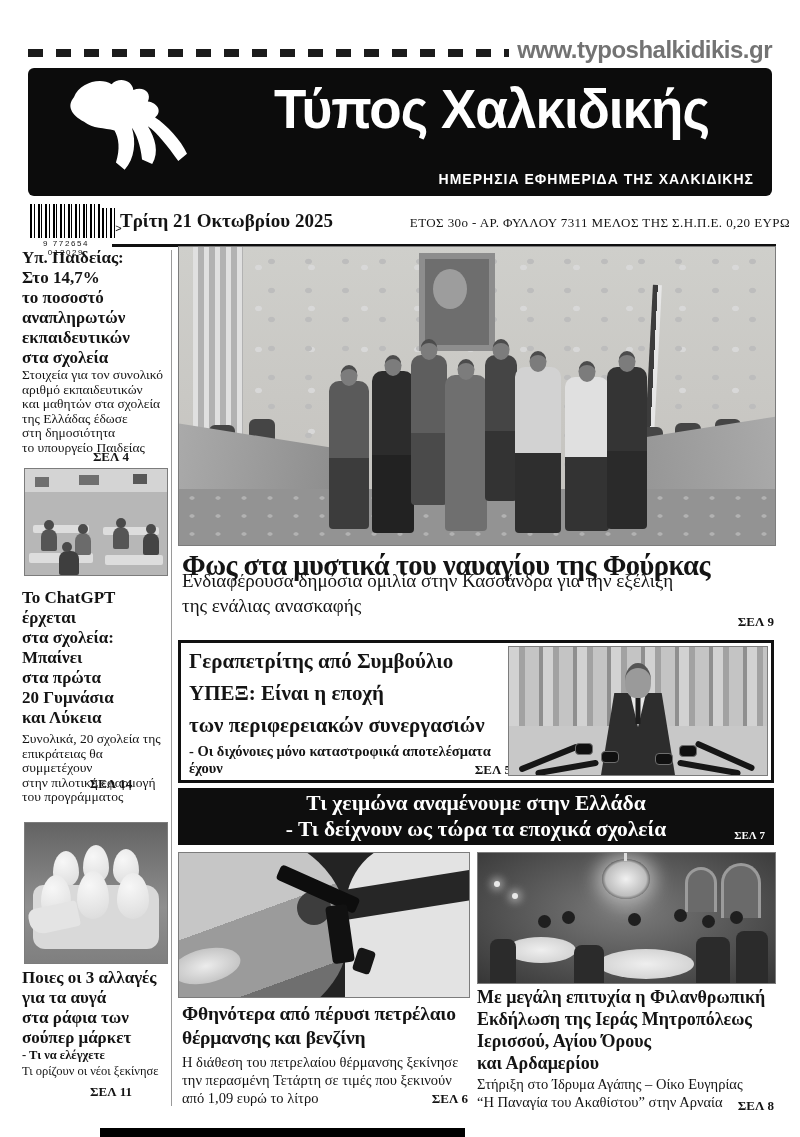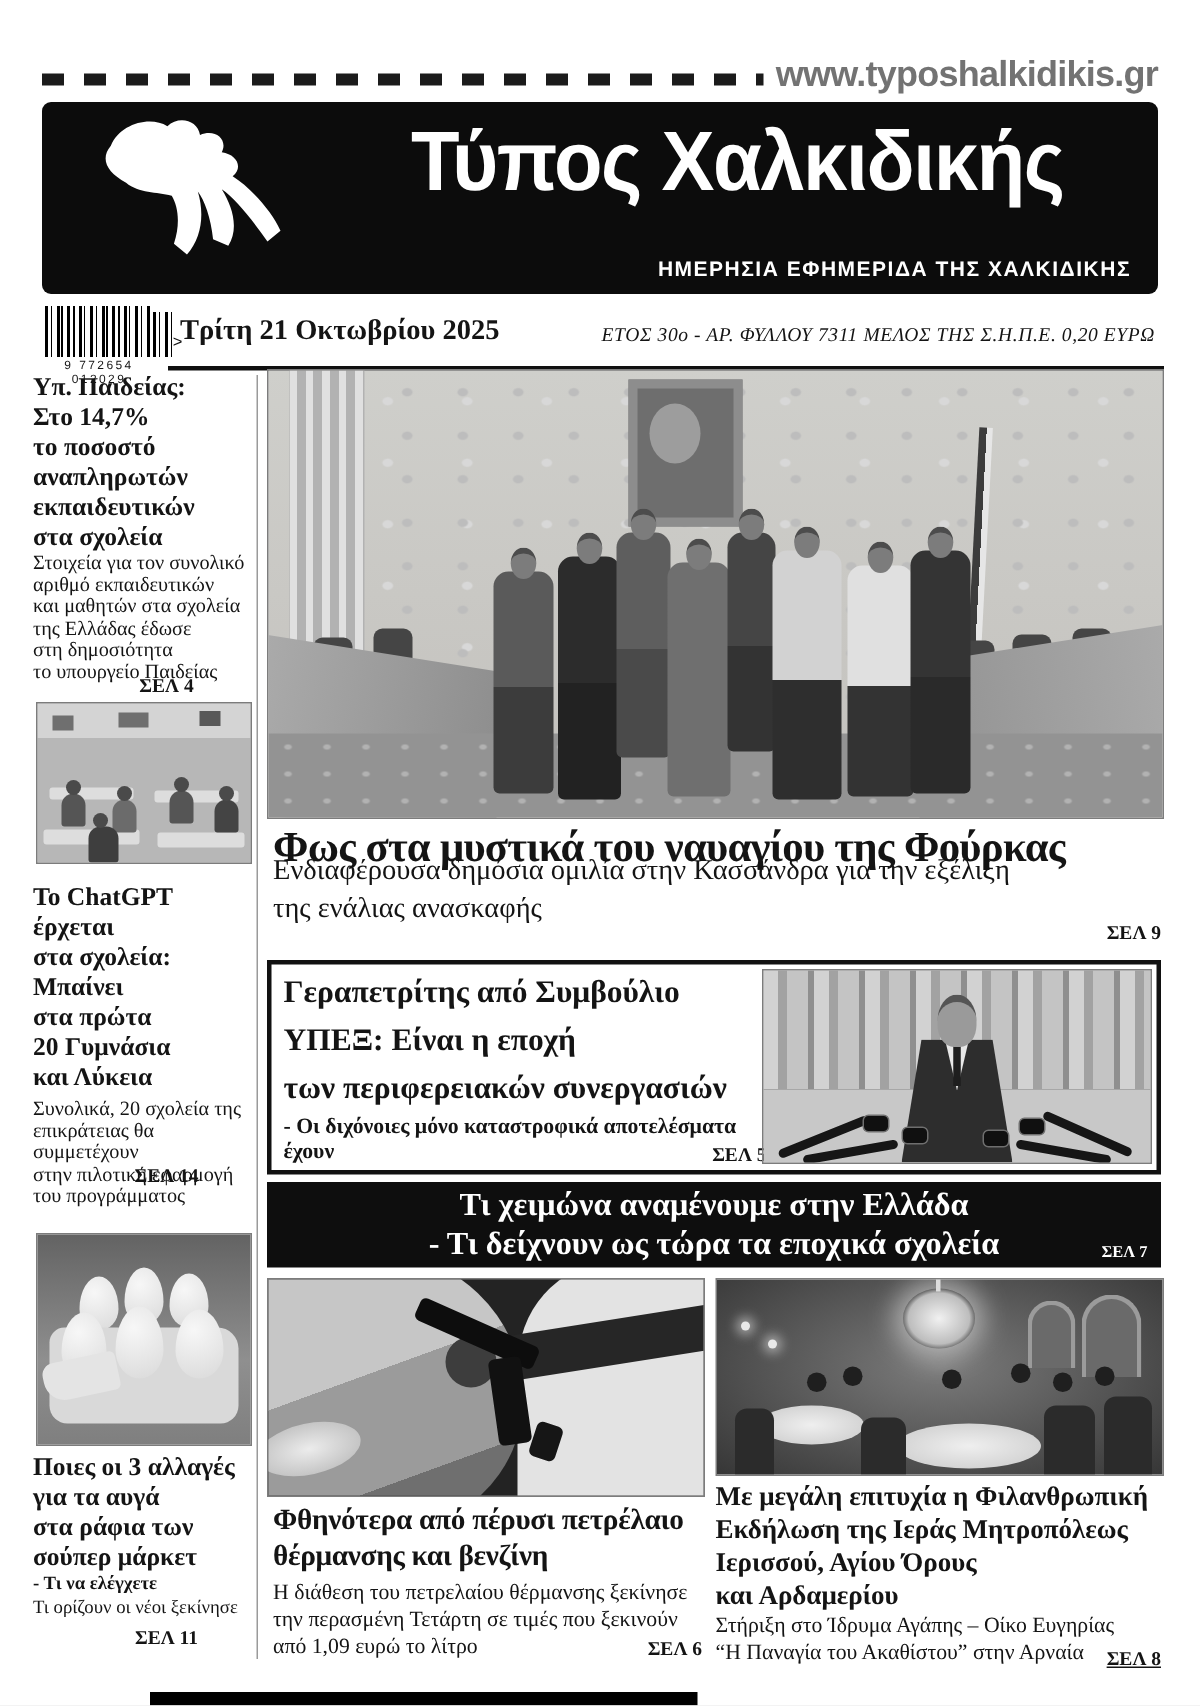--- a/index.html
+++ b/index.html
@@ -22,21 +22,21 @@
   #logo-tagline{right:18px;bottom:9px;color:#fff;font-weight:bold;font-size:14px;letter-spacing:1px;}
 
   
   #barcode{top:204px;left:30px;width:70px;height:34px;
            background:repeating-linear-gradient(90deg,#000 0 2px,#fff 2px 4px,#000 4px 5px,#fff 5px 8px,#000 8px 10px,#fff 10px 11px,#000 11px 12px,#fff 12px 15px);}
   #barcode-number{top:239px;left:28px;width:76px;font-size:8px;letter-spacing:1.6px;text-align:center;font-family:"Liberation Sans",sans-serif;}
   #barcode-addon{top:198px;left:103px;font-size:11px;font-family:"Liberation Sans",sans-serif;margin-top:24px;}
   #barcode-addon-bars{top:208px;left:102px;width:13px;height:30px;
            background:repeating-linear-gradient(90deg,#000 0 2px,#fff 2px 4px,#000 4px 5px,#fff 5px 8px);}
   #edition-date{top:210px;left:120px;font-weight:bold;font-size:19px;}
-  #issue-info{top:215px;right:30px;font-size:13px;letter-spacing:0.4px;font-style:italic;}
+  #issue-info{top:215px;right:10px;font-size:13px;letter-spacing:0.4px;}
   #date-rule{top:244px;left:112px;width:664px;height:3px;background:#101010;}
 
   
   #col-divider{top:250px;left:171px;width:1px;height:856px;background:#9a9a9a;}
 
   
   .lc-title{left:22px;width:148px;font-weight:bold;font-size:17px;line-height:20px;}
   .lc-sum{left:22px;width:148px;font-size:13.5px;line-height:14.5px;}
   .lc-pg{left:38px;width:146px;text-align:center;}
 
@@ -127,21 +127,21 @@
   .bq-table{background:radial-gradient(#efefef,#c9c9c9);border-radius:50%;}
   .bq-head{width:13px;height:13px;background:#1f1f1f;border-radius:50%;}
   .bq-body{background:#2b2b2b;border-radius:8px 8px 0 0;}
   .bq-lamp{width:6px;height:6px;background:#e9e9e9;border-radius:50%;box-shadow:0 0 8px 3px rgba(235,235,235,.6);}
 
   #fuel-title{top:1002px;left:182px;width:292px;font-weight:bold;font-size:19.5px;line-height:24px;letter-spacing:-0.2px;}
   #fuel-summary{top:1053px;left:182px;width:292px;font-size:14.5px;line-height:18px;}
   #fuel-page{top:1091px;left:182px;width:286px;}
   #charity-title{top:986px;left:477px;width:298px;font-weight:bold;font-size:18px;line-height:22px;}
   #charity-summary{top:1076px;left:477px;width:298px;font-size:14.5px;line-height:17.5px;}
-  #charity-page{top:1098px;right:26px;text-decoration:underline;}
+  #charity-page{top:1098px;right:26px;}
 
   #bottom-crop-bar{top:1128px;left:100px;width:365px;height:9px;background:#000;}
 </style>
 </head>
 <body>
 
 <div id="page">
 
   <div id="url-row" class="abs sans">
     <div id="dashes"></div>

